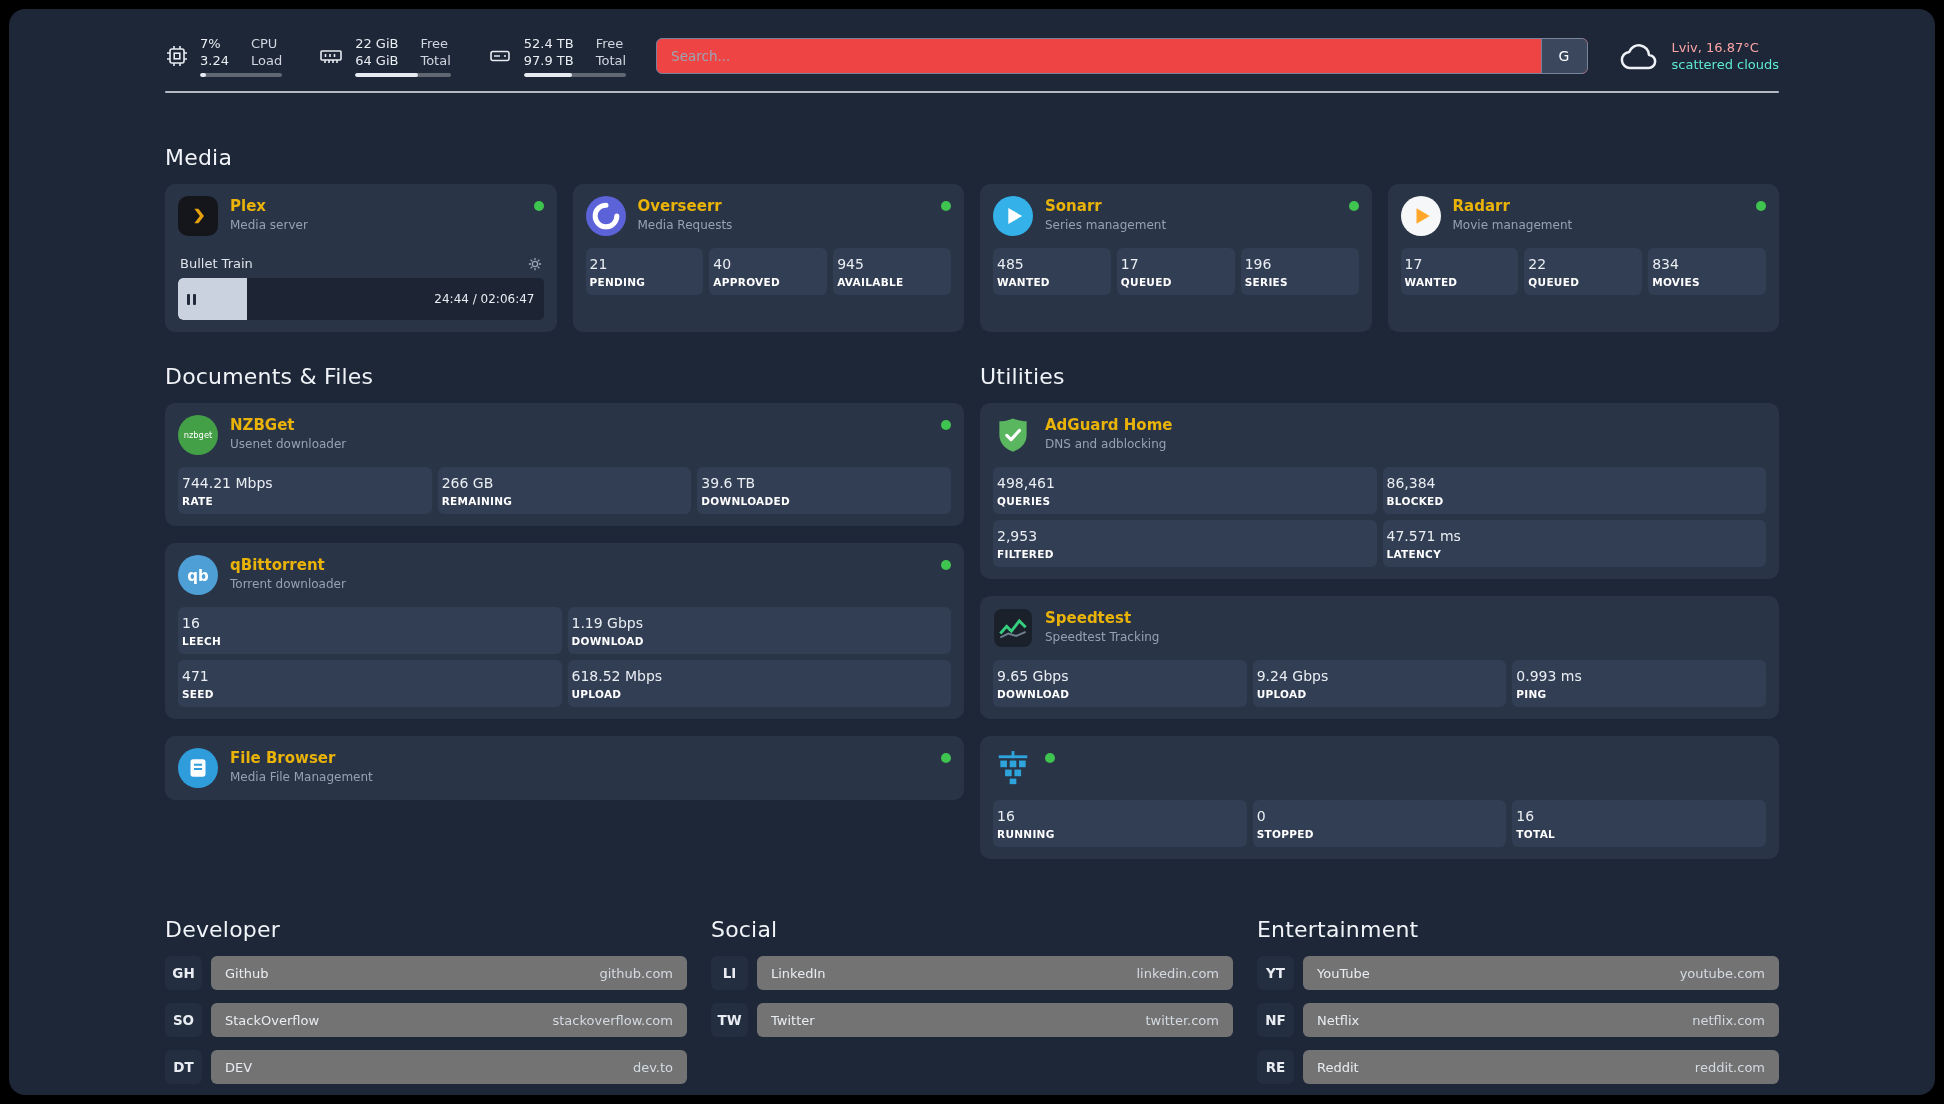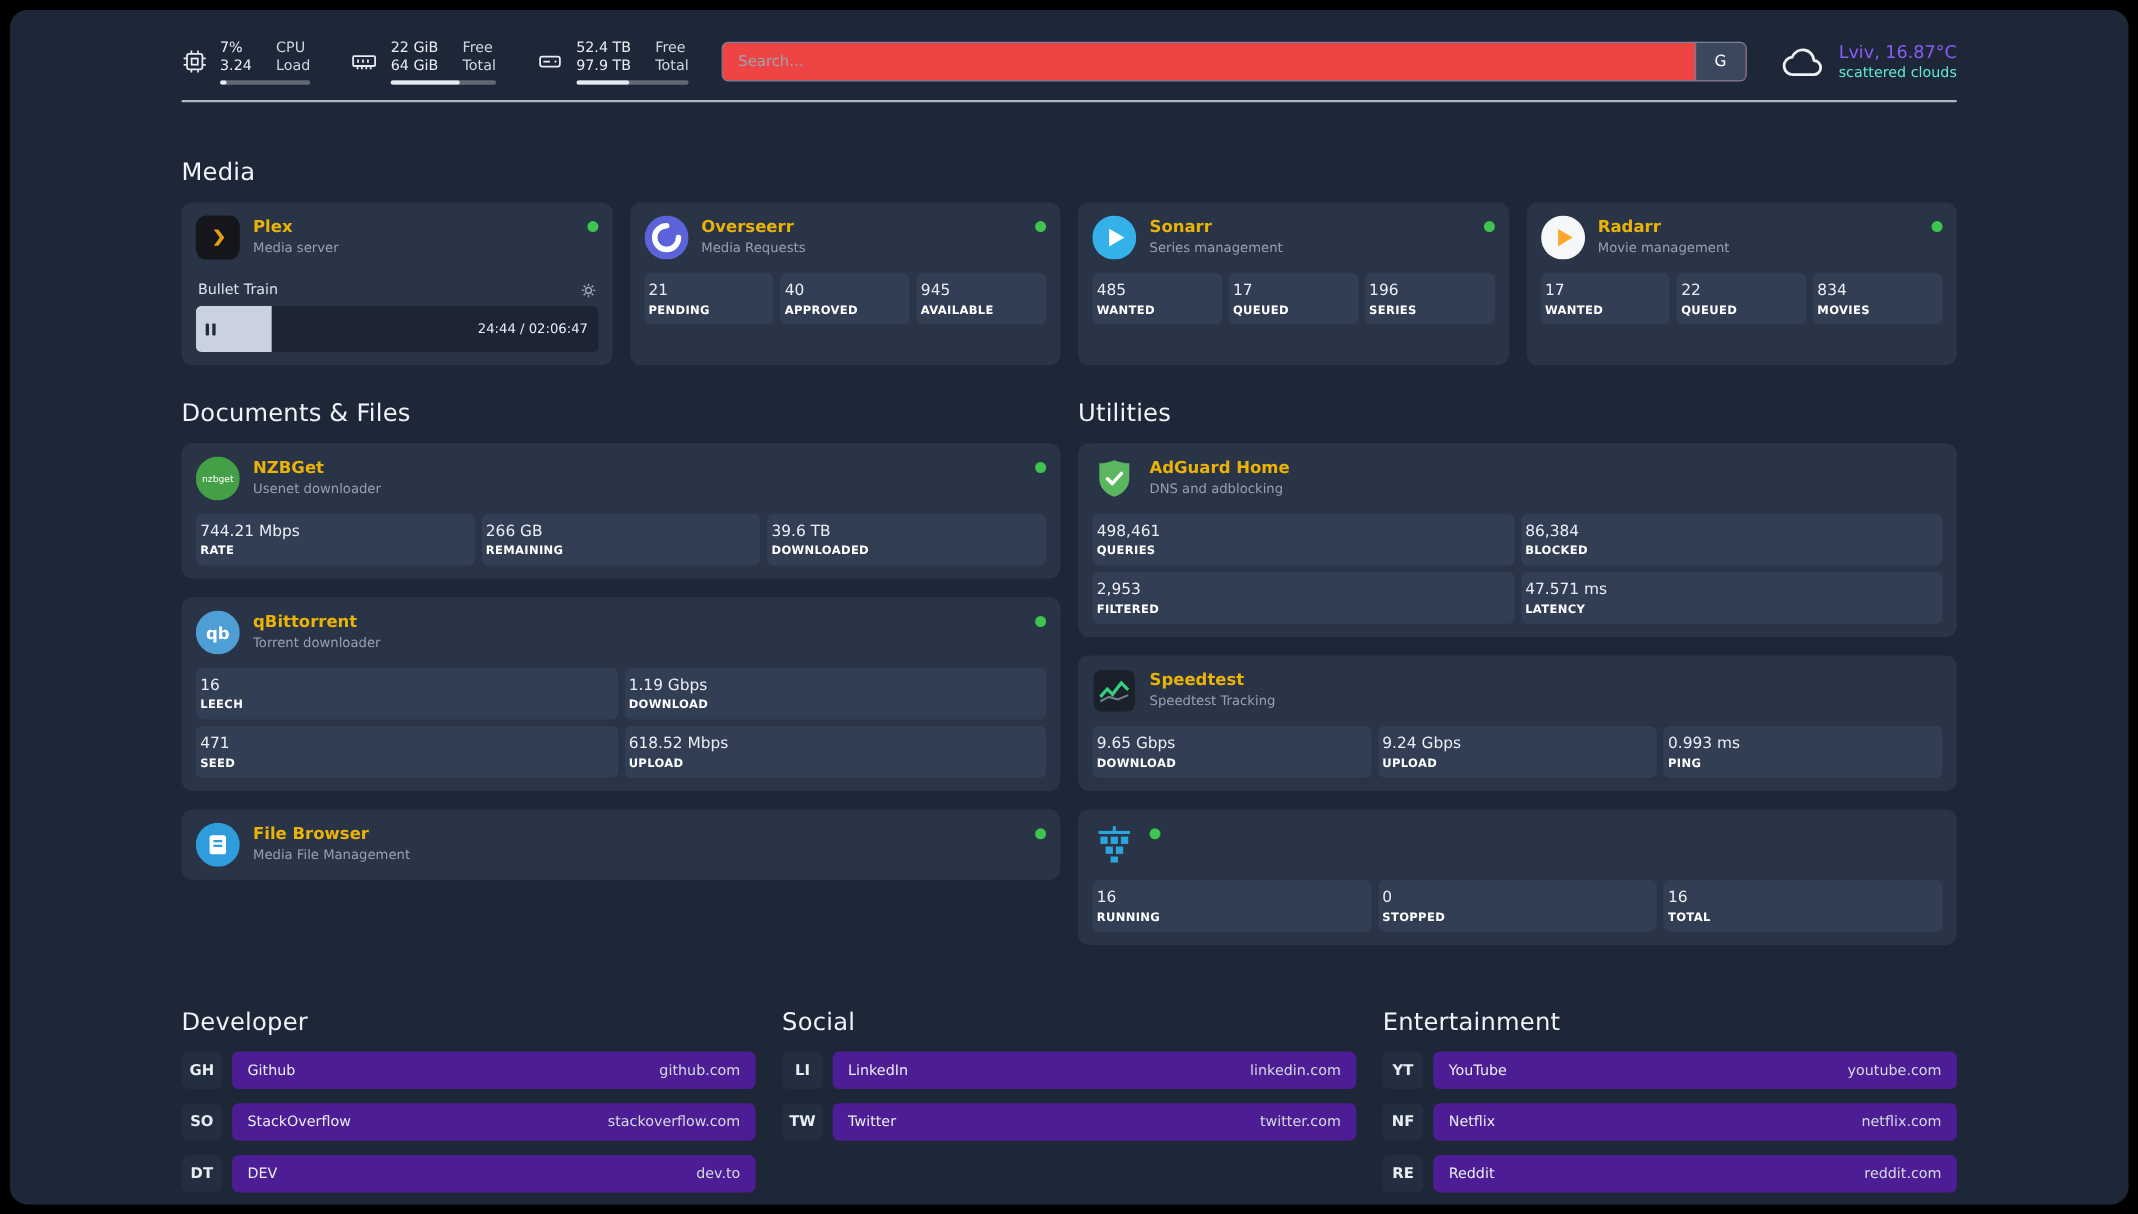--- a/index.html
+++ b/index.html
@@ -16,21 +16,21 @@
   .sys-rows{display:grid;grid-template-columns:auto auto;column-gap:22px;font-size:13px;line-height:17px}
   .sys-val{color:#e9edf2}
   .sys-lab{color:#cfd6df}
   .sys-bar{margin-top:4px;height:4px;border-radius:2px;background:rgba(255,255,255,.30);overflow:hidden}
   .sys-fill{height:100%;background:#e6ebf2;border-radius:2px}
   .searchbox{flex:1;display:flex;align-items:stretch;height:36px;margin:0 30px;border:1px solid #77839a;border-radius:6px;background:#ef4444;overflow:hidden}
   .searchbox input{flex:1;background:transparent;border:0;outline:none;color:#e8ecf2;font-size:13.5px;padding:0 14px;font-family:inherit}
   .searchbox input::placeholder{color:#9aa5b4}
   .engine{width:46px;border:0;border-left:1px solid #77839a;background:#3a475d;color:#fff;font-size:14px;cursor:pointer;font-family:inherit}
   .weather{display:flex;align-items:center;gap:12px}
-  .weather-loc{font-size:16px;color:#8b5cf6}
+  .weather-loc{font-size:13px;color:#fca5a5}
   .weather-cond{font-size:13px;color:#5eead4;margin-top:2px}
   .divider{height:2px;background:#cdd3dc;opacity:.85;margin-top:14px;border-radius:1px}
   
   .section-title{font-size:22px;font-weight:500;color:#f0f3f7;letter-spacing:.2px}
   .section-media{margin-top:52px}
   .grid4{display:grid;grid-template-columns:repeat(4,1fr);gap:16px;margin-top:14px}
   .two-col{display:grid;grid-template-columns:1fr 1fr;gap:16px;margin-top:32px;align-items:start}
   .col-stack{display:flex;flex-direction:column;gap:17px;margin-top:14px}
   
   .card{background:#2a3447;border-radius:10px;padding:12px 13px;cursor:pointer}
@@ -54,21 +54,21 @@
   .np-bar{position:relative;margin-top:7px;height:42px;border-radius:5px;background:rgba(13,18,28,.45);display:flex;align-items:center;justify-content:space-between;padding:0 9px;overflow:hidden;cursor:pointer}
   .np-fill{position:absolute;left:0;top:0;bottom:0;background:#c9d2de;border-radius:5px 0 0 5px}
   .np-pause{position:relative;display:flex;gap:3px;cursor:pointer}
   .np-pause i{width:3px;height:11px;background:#202a3b;border-radius:1px}
   .np-time{position:relative;font-size:12px;color:#e9edf2}
   
   .bookmarks{display:grid;grid-template-columns:repeat(3,1fr);gap:24px;margin-top:58px;align-items:start}
   .bm-list{display:flex;flex-direction:column;gap:13px;margin-top:14px}
   .bm-row{display:flex;align-items:center;gap:9px;cursor:pointer}
   .bm-abbr{width:37px;height:34px;border-radius:6px;background:#232e40;color:#e9edf2;font-size:13.5px;font-weight:600;display:flex;align-items:center;justify-content:center;flex:none}
-  .bm-bar{flex:1;height:34px;background:#4c1d95;border-radius:6px;display:flex;align-items:center;justify-content:space-between;padding:0 14px}
+  .bm-bar{flex:1;height:34px;background:#737373;border-radius:6px;display:flex;align-items:center;justify-content:space-between;padding:0 14px}
   .bm-name{font-size:13px;color:#e9edf2}
   .bm-url{font-size:13px;color:#d4dae2}
 </style>
 </head>
 <body>
 
 <div class="frame">
 <div class="app">
 <div class="content">
 

